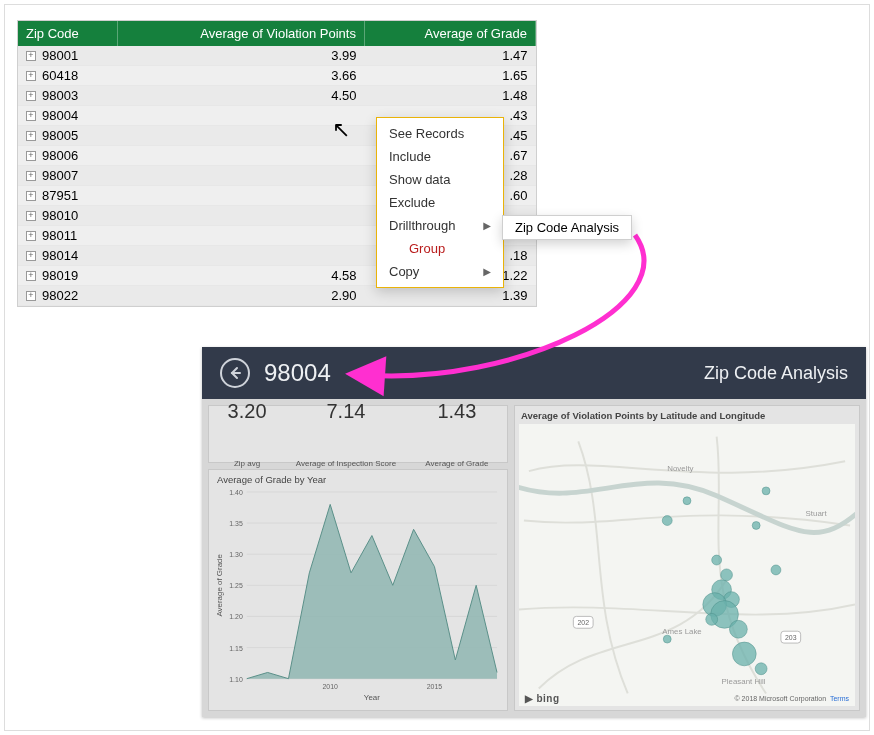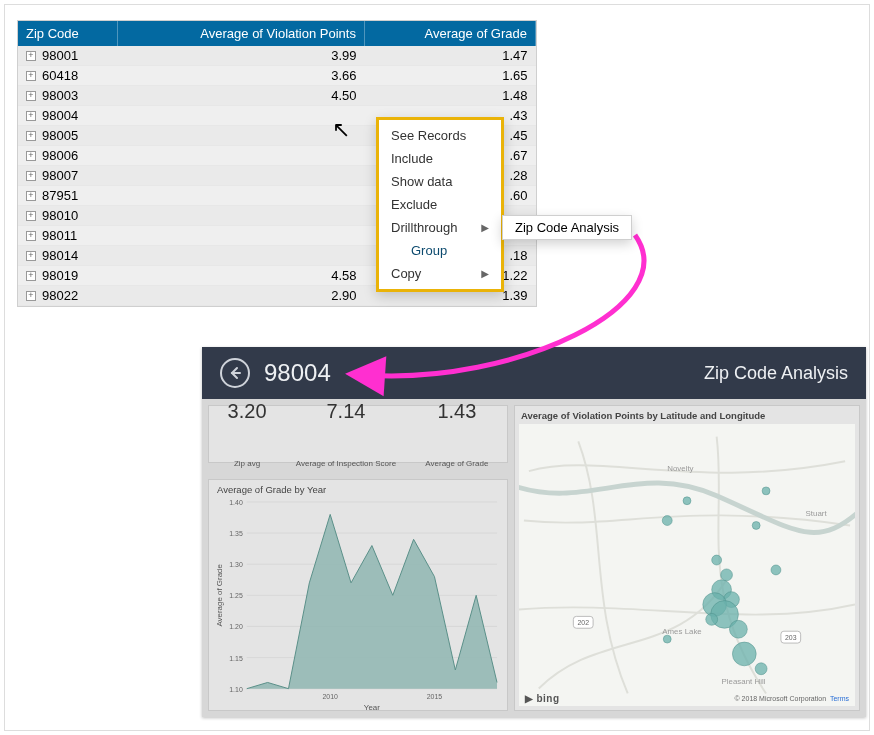--- a/index.html
+++ b/index.html
@@ -21,21 +21,21 @@
   
   .table-wrap {
     position: absolute;
     left: 12px; top: 15px;
     width: 520px;
     font-size: 13px;
     border: 1px solid #cfcfcf;
   }
   .tbl { width: 100%; border-collapse: collapse; }
   .tbl thead th {
-    background: #0369a1;
+    background: #15803d;
     color: #fff;
     font-weight: 400;
     text-align: left;
     padding: 5px 8px;
     border-right: 1px solid rgba(255,255,255,.3);
   }
   .tbl thead th.num { text-align: right; }
   .tbl tbody td {
     padding: 2px 8px;
     border-bottom: 1px solid #e7e7e7;
@@ -51,36 +51,36 @@
     background:#fff;
   }
   .tbl td.num { text-align: right; }
 
   
   .ctx {
     position: absolute;
     left: 371px; top: 112px;
     width: 128px;
     background: #fff;
-    border: 3px solid #eab308;
+    border: 1px solid #eab308;
     box-shadow: 0 4px 12px rgba(0,0,0,.18);
     font-size: 13px;
     padding: 4px 0;
     z-index: 5;
     text-align: right;
   }
   .ctx-item {
     padding: 4px 12px;
     display: flex;
     align-items: center;
     justify-content: space-between;
     color: #333;
     cursor: default;
   }
-  .ctx-item.disabled { color: #0c4a6e; padding-left: 32px; }
+  .ctx-item.disabled { color: #b91c1c; padding-left: 32px; }
   .ctx-arrow { font-size: 10px; color:#666; }
   .ctx-sub {
     position: absolute;
     left: 497px; top: 210px;
     background: #fff;
     border: 1px solid #cfcfcf;
     box-shadow: 0 4px 12px rgba(0,0,0,.18);
     font-size: 13px;
     padding: 4px 12px;
     z-index: 5;
@@ -127,21 +127,21 @@
   .back-btn svg { display:block; }
   .dash-zip { font-size: 24px; font-weight: 300; }
   .dash-title-right { margin-left: auto; font-size: 18px; font-weight: 300; }
 
   .dash-body {
     position: absolute;
     left: 6px; right: 6px; top: 58px; bottom: 6px;
     display: flex;
     gap: 6px;
   }
-  .left-col { width: 300px; display:flex; flex-direction:column; gap:16px;}
+  .left-col { width: 300px; display:flex; flex-direction:column; gap:6px;}
   .cards-row {
     height: 58px;
     background: #e4e4e4;
     border: 1px solid #c8c8c8;
     display:flex;
     align-items: center;
     justify-content: space-around;
     padding: 0 4px;
   }
   .card { text-align:center; }

